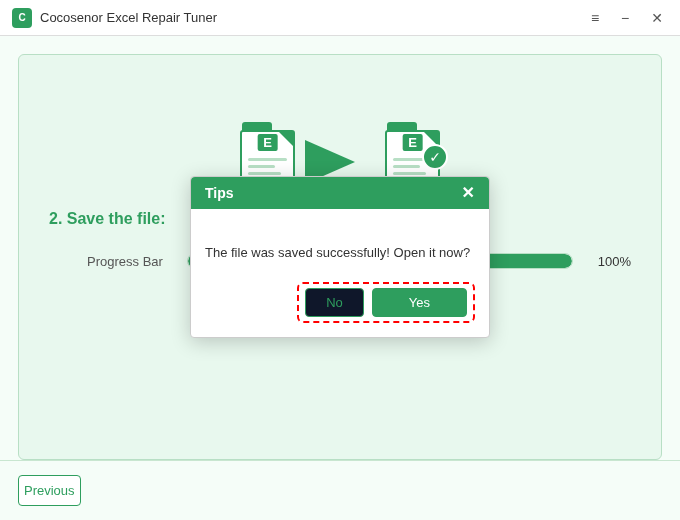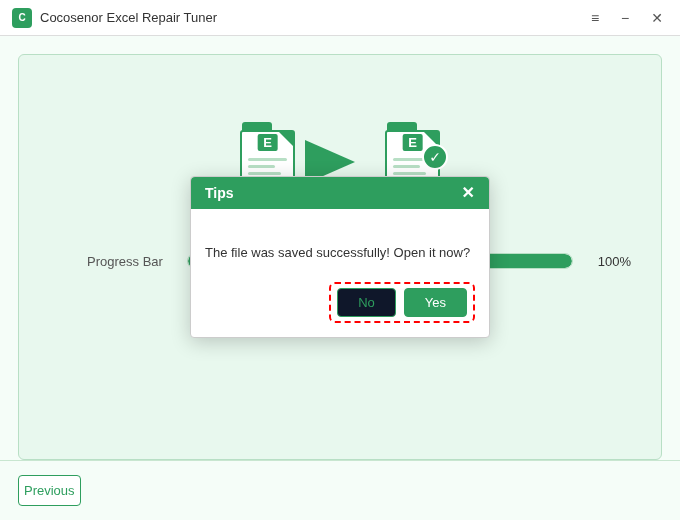--- a/index.html
+++ b/index.html
@@ -314,21 +314,21 @@
       border-radius: 4px;
       padding: 6px 20px;
       font-size: 13px;
       cursor: pointer;
     }
     .dialog-yes-btn {
       background: #2e9e5e;
       border: 1px solid #2e9e5e;
       color: white;
       border-radius: 4px;
-      padding: 6px 20px;
+      padding: 6px 36px;
       font-size: 13px;
       cursor: pointer;
     }
 
     
     .highlight-box {
       border: 2px dashed red;
       border-radius: 6px;
       padding: 4px 6px;
       display: flex;
@@ -381,20 +381,21 @@
           <div class="file-lines">
             <div class="file-line"></div>
             <div class="file-line"></div>
             <div class="file-line"></div>
           </div>
         </div>
         <div class="check-circle">✓</div>
       </div>
     </div>
 
+    <div class="section-label">2. Save the file:</div>
 
     <div class="progress-section">
       <span class="progress-label">Progress Bar</span>
       <div class="progress-bar-outer">
         <div class="progress-bar-inner" style="width: 100%;"></div>
       </div>
       <span class="progress-pct">100%</span>
     </div>
 
 

